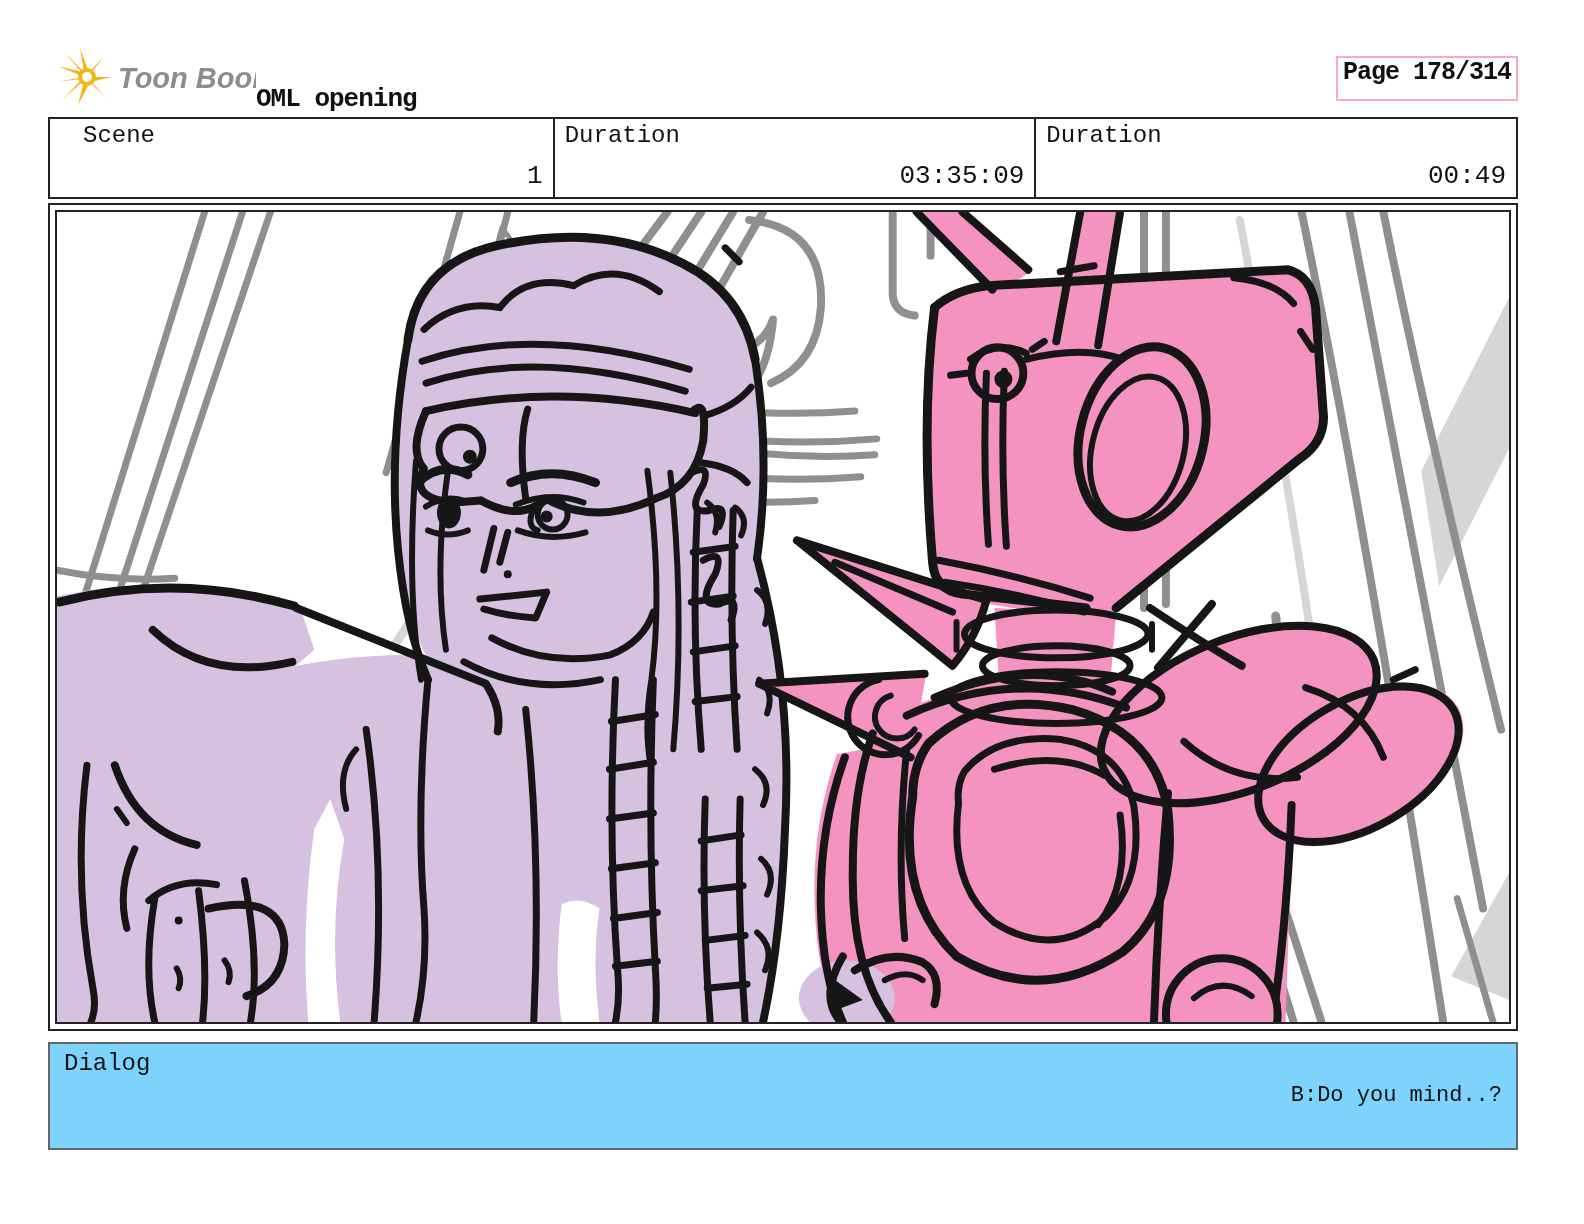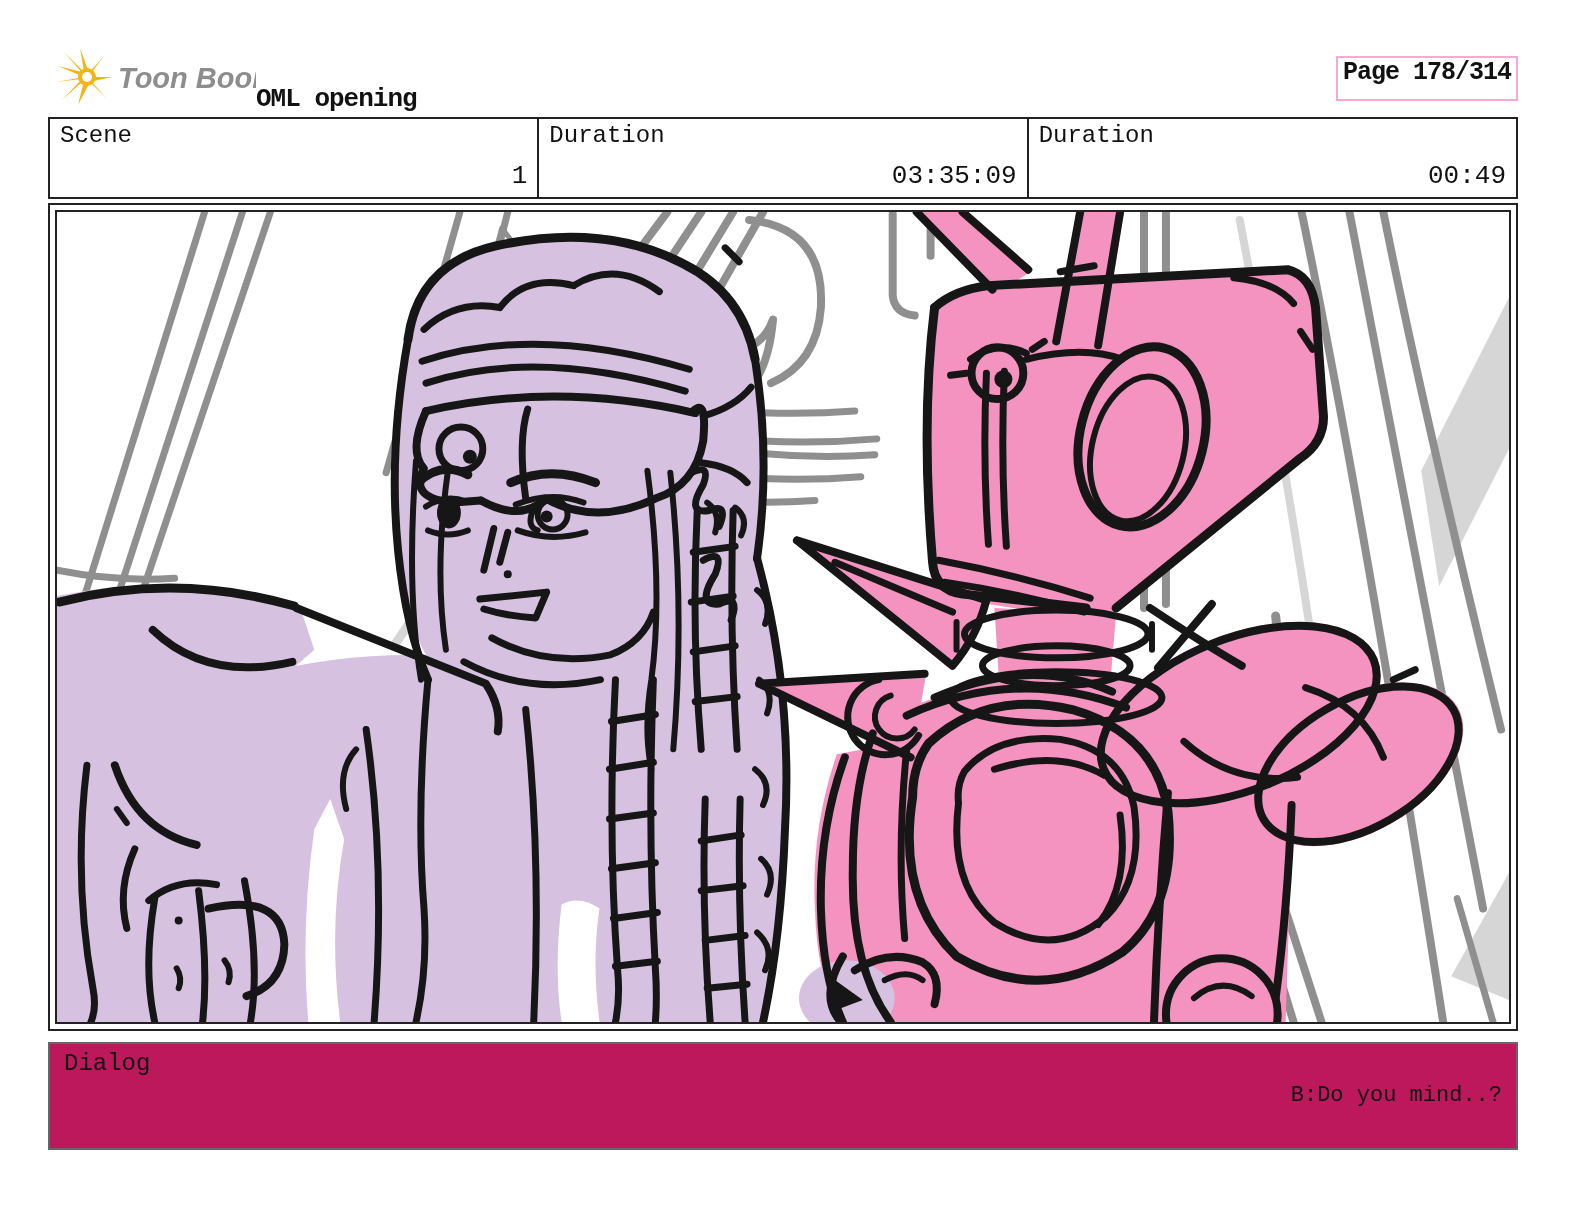--- a/index.html
+++ b/index.html
@@ -6,34 +6,34 @@
   .page{position:relative;width:1584px;height:1224px;background:#fff;
         font-family:"Liberation Mono","DejaVu Sans Mono",monospace;color:#111;}
   
   .logo{position:absolute;left:56px;top:48px;width:200px;height:58px;}
   .doc-title{position:absolute;left:256px;top:60px;font-size:26px;font-weight:bold;letter-spacing:-1px;margin-top:24px;}
   .page-box{position:absolute;left:1336px;top:56px;width:182px;height:45px;border:2px solid #f9a8d4;
             box-sizing:border-box;display:flex;align-items:flex-start;justify-content:center;
             font-size:25px;font-weight:bold;letter-spacing:-1px;}
   
   .info{position:absolute;left:48px;top:117px;width:1470px;height:82px;border:2px solid #222;
-        box-sizing:border-box;display:flex;background:#fff;}
+        box-sizing:border-box;display:flex;background:#fff;padding-left:23px;}
   .cell{flex:1;border-right:2px solid #222;display:flex;flex-direction:column;
         justify-content:space-between;padding:3px 10px 6px 10px;box-sizing:border-box;}
   .cell:last-child{border-right:none;}
   .cell .lbl{font-size:24px;}
   .cell .val{align-self:flex-end;font-size:26px;}
   
   .panel{position:absolute;left:48px;top:203px;width:1470px;height:828px;border:2px solid #222;
          box-sizing:border-box;padding:5px;background:#fff;}
   .panel-inner{width:100%;height:100%;border:2px solid #222;box-sizing:border-box;overflow:hidden;background:#fff;}
   .panel-inner svg{display:block;width:100%;height:100%;}
   
   .dialog{position:absolute;left:48px;top:1042px;width:1470px;height:108px;border:2px solid #666;
-          box-sizing:border-box;padding:5px 14px;background:#be185d;}
+          box-sizing:border-box;padding:5px 14px;background:#7dd3fc;}
   .dialog .lbl{font-size:24px;line-height:30px;}
   .dialog .line{font-size:22px;line-height:33px;text-align:right;}
   
   .ink{stroke:var(--ink,#161616);fill:none;stroke-linecap:round;stroke-linejoin:round;}
   .ink-fill{fill:var(--ink,#161616);stroke:none;}
   .gray{stroke:var(--sketch-gray,#8f8f8f);fill:none;stroke-linecap:round;stroke-linejoin:round;}
   .lgray{stroke:var(--sketch-light-gray,#d6d6d6);fill:none;stroke-linecap:round;}
   .lgray-fill{fill:var(--sketch-light-gray,#d6d6d6);stroke:none;}
   .g-fill{fill:var(--girl-fill,#d6c1e0);stroke:none;}
   .r-fill{fill:var(--robot-fill,#f492c0);stroke:none;}

